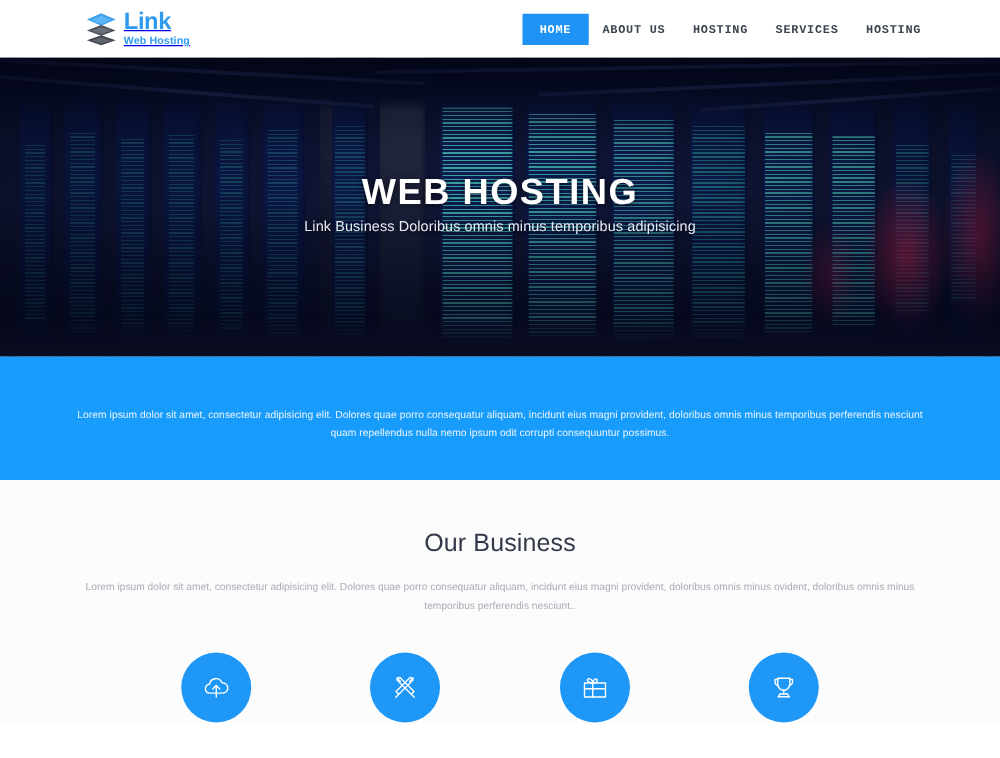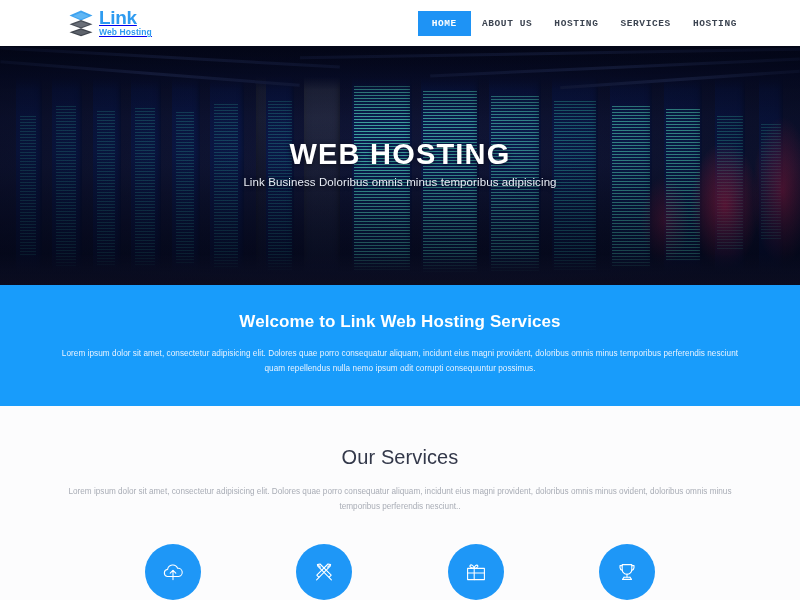--- a/index.html
+++ b/index.html
@@ -264,26 +264,25 @@
       <div class="hero-vignette"></div>
     </div>
 
     <div class="hero-content">
       <div class="hero-title">WEB HOSTING</div>
       <div class="hero-sub">Link Business Doloribus omnis minus temporibus adipisicing</div>
     </div>
   </div>
 
   <div class="welcome">
-    <div class="welcome-title">Welcome to Link Web Hosting Services</div>
     <div class="welcome-text">Lorem ipsum dolor sit amet, consectetur adipisicing elit. Dolores quae porro consequatur aliquam, incidunt eius magni provident, doloribus omnis minus temporibus perferendis nesciunt quam repellendus nulla nemo ipsum odit corrupti consequuntur possimus.</div>
   </div>
 
   <div class="services">
-    <div class="services-title">Our Services</div>
+    <div class="services-title">Our Business</div>
     <div class="services-text">Lorem ipsum dolor sit amet, consectetur adipisicing elit. Dolores quae porro consequatur aliquam, incidunt eius magni provident, doloribus omnis minus ovident, doloribus omnis minus temporibus perferendis nesciunt..</div>
 
     <div class="service-icons">
 
       <div class="service-item">
         <div class="icon-circle">
           <svg width="26" height="26" viewBox="0 0 26 26" fill="none" stroke="#ffffff" stroke-width="1.1" stroke-linecap="round" stroke-linejoin="round">
             <path d="M7.2 17.5 A3.6 3.6 0 0 1 7.6 10.4 A5.2 5.2 0 0 1 17.6 9.3 A3.9 3.9 0 0 1 18.6 17.5 Z"></path>
             <line x1="13" y1="20.6" x2="13" y2="11.6"></line>
             <polyline points="10.2,14.2 13,11.4 15.8,14.2"></polyline>

